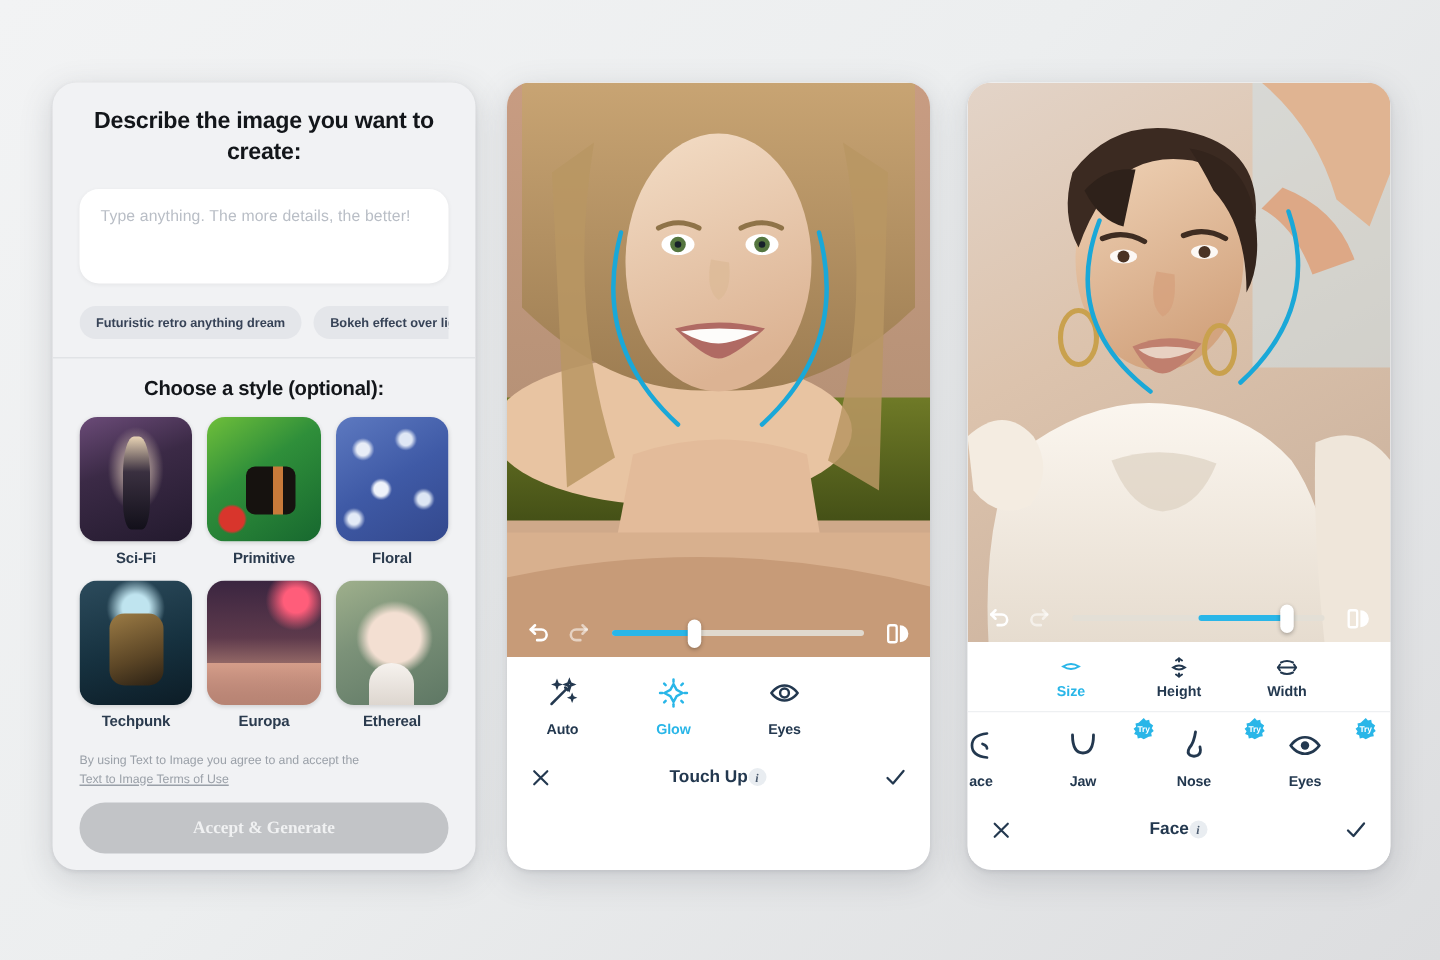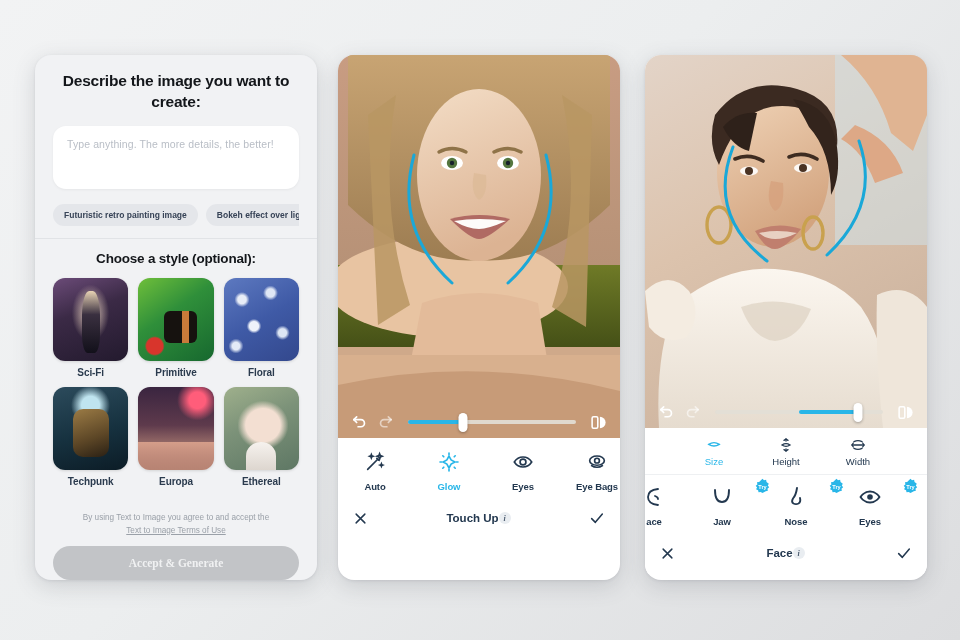--- a/index.html
+++ b/index.html
@@ -49,21 +49,21 @@
   .thumb {
     width: 100%; height: 83px; border-radius: 12px;
     position: relative; overflow: hidden;
     box-shadow: 0 1px 3px rgba(0,0,0,.13);
   }
   .style-label {
     margin-top: 6px; font-size: 10px; font-weight: bold;
     color: #2b3b4e; letter-spacing: -.1px;
   }
   .terms {
-    margin-top: 25px; text-align: center;
+    margin-top: 14px; text-align: left;
     font-size: 8.2px; color: #9aa0a8; line-height: 1.5;
   }
   .terms a { color: #9aa0a8; text-decoration: underline; }
   .gen-btn {
     margin: 9px 18px 0; height: 34px; border-radius: 17px;
     background: #c2c4c7; color: #f0f1f2; font-size: 11.5px;
     font-weight: bold; display: flex; align-items: center; justify-content: center;
     border: none; width: calc(100% - 36px);
     font-family: Liberation Serif, serif;
   }
@@ -130,21 +130,21 @@
   .tool .ti { height: 26px; display: flex; align-items: center; justify-content: center; }
   .tool .tl { margin-top: 6px; font-size: 9.5px; font-weight: bold; color: #23384f; letter-spacing: -.1px; }
   .tool.active .tl { color: #29b6e8; }
 
   .subtabs {
     background: #fff; display: flex; justify-content: center; gap: 16px;
     padding: 8px 0 7px; border-bottom: 1px solid #eef0f2;
   }
   .subtab { width: 56px; text-align: center; }
   .subtab .sti { height: 17px; display: flex; align-items: center; justify-content: center; }
-  .subtab .stl { margin-top: 3px; font-size: 9.5px; font-weight: normal; color: #23384f; }
+  .subtab .stl { margin-top: 3px; font-size: 9.5px; font-weight: bold; color: #23384f; }
   .subtab.active .stl { color: #29b6e8; }
 
   .badge {
     position: absolute; top: -6px; right: -12px; width: 17px; height: 17px;
     display: flex; align-items: center; justify-content: center;
     font-size: 5.6px; font-weight: bold; color: #fff;
   }
   .badge svg { position: absolute; inset: 0; width: 17px; height: 17px; }
   .badge span { position: relative; z-index: 2; }
 
@@ -168,21 +168,21 @@
 
 <div class="stage">
 
   <div class="panel" id="panel-prompt">
     <div class="p1-top">
       <div class="p1-title">Describe the image you want to create:</div>
       <div class="prompt-box">
         <div class="prompt-ph">Type anything. The more details, the better!</div>
       </div>
       <div class="chips">
-        <div class="chip">Futuristic retro painting image</div>
+        <div class="chip">Futuristic retro anything dream</div>
         <div class="chip">Bokeh effect over light</div>
 
       </div>
     </div>
     <div class="p1-divider"></div>
 
     <div class="p1-styles">
       <div class="p1-sub">Choose a style (optional):</div>
       <div class="style-grid">
         <div class="style-cell">
@@ -318,30 +318,20 @@
         <div class="tl">Glow</div>
       </div>
       <div class="tool">
         <div class="ti">
           <svg width="22" height="22" viewBox="0 0 24 24" fill="none" stroke="#23384f" stroke-width="1.8">
             <path d="M2.5 12S6 6.5 12 6.5 21.5 12 21.5 12 18 17.5 12 17.5 2.5 12 2.5 12z"></path>
             <circle cx="12" cy="12" r="3.2"></circle>
           </svg>
         </div>
         <div class="tl">Eyes</div>
-      </div>
-      <div class="tool">
-        <div class="ti">
-          <svg width="22" height="22" viewBox="0 0 24 24" fill="none" stroke="#23384f" stroke-width="1.8">
-            <ellipse cx="12" cy="10.5" rx="8" ry="5"></ellipse>
-              <circle cx="12" cy="10.5" r="2.6"></circle>
-            <path d="M5.5 15.5Q12 20 18.5 15.5"></path>
-          </svg>
-        </div>
-        <div class="tl">Eye Bags</div>
       </div>
 
     </div>
 
     <div class="bottom-bar">
       <svg width="15" height="15" viewBox="0 0 24 24" stroke="#23384f" stroke-width="2.3" stroke-linecap="round">
         <path d="M5 5l14 14M19 5L5 19"></path>
       </svg>
       <div class="bb-title">
         <span>Touch Up</span>

